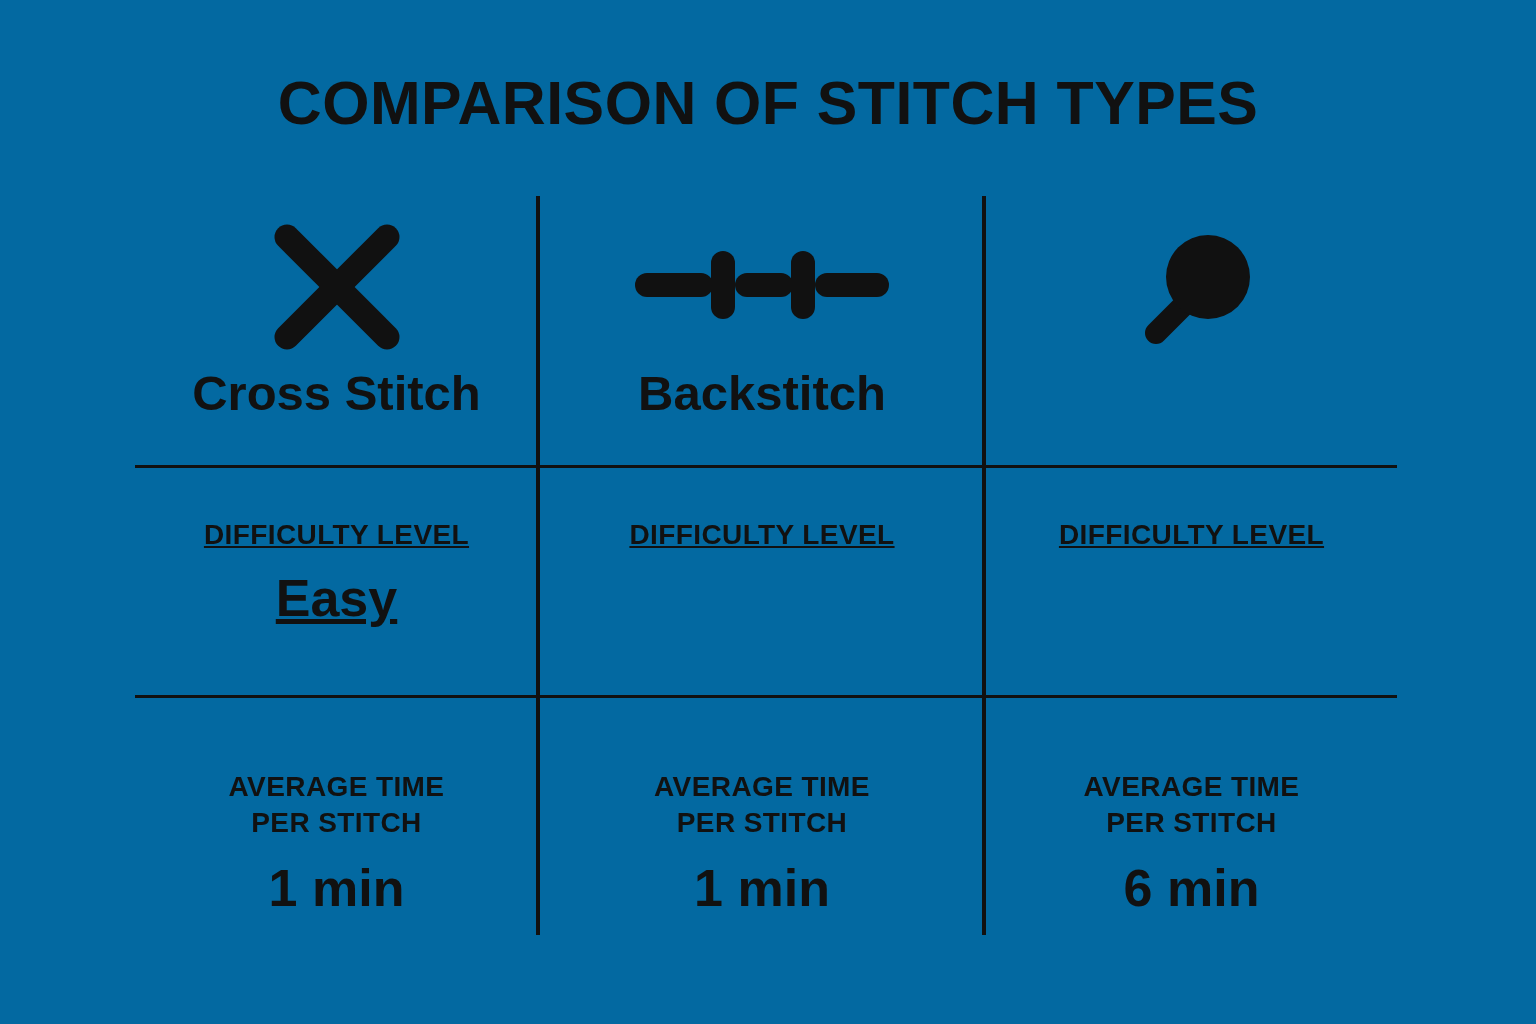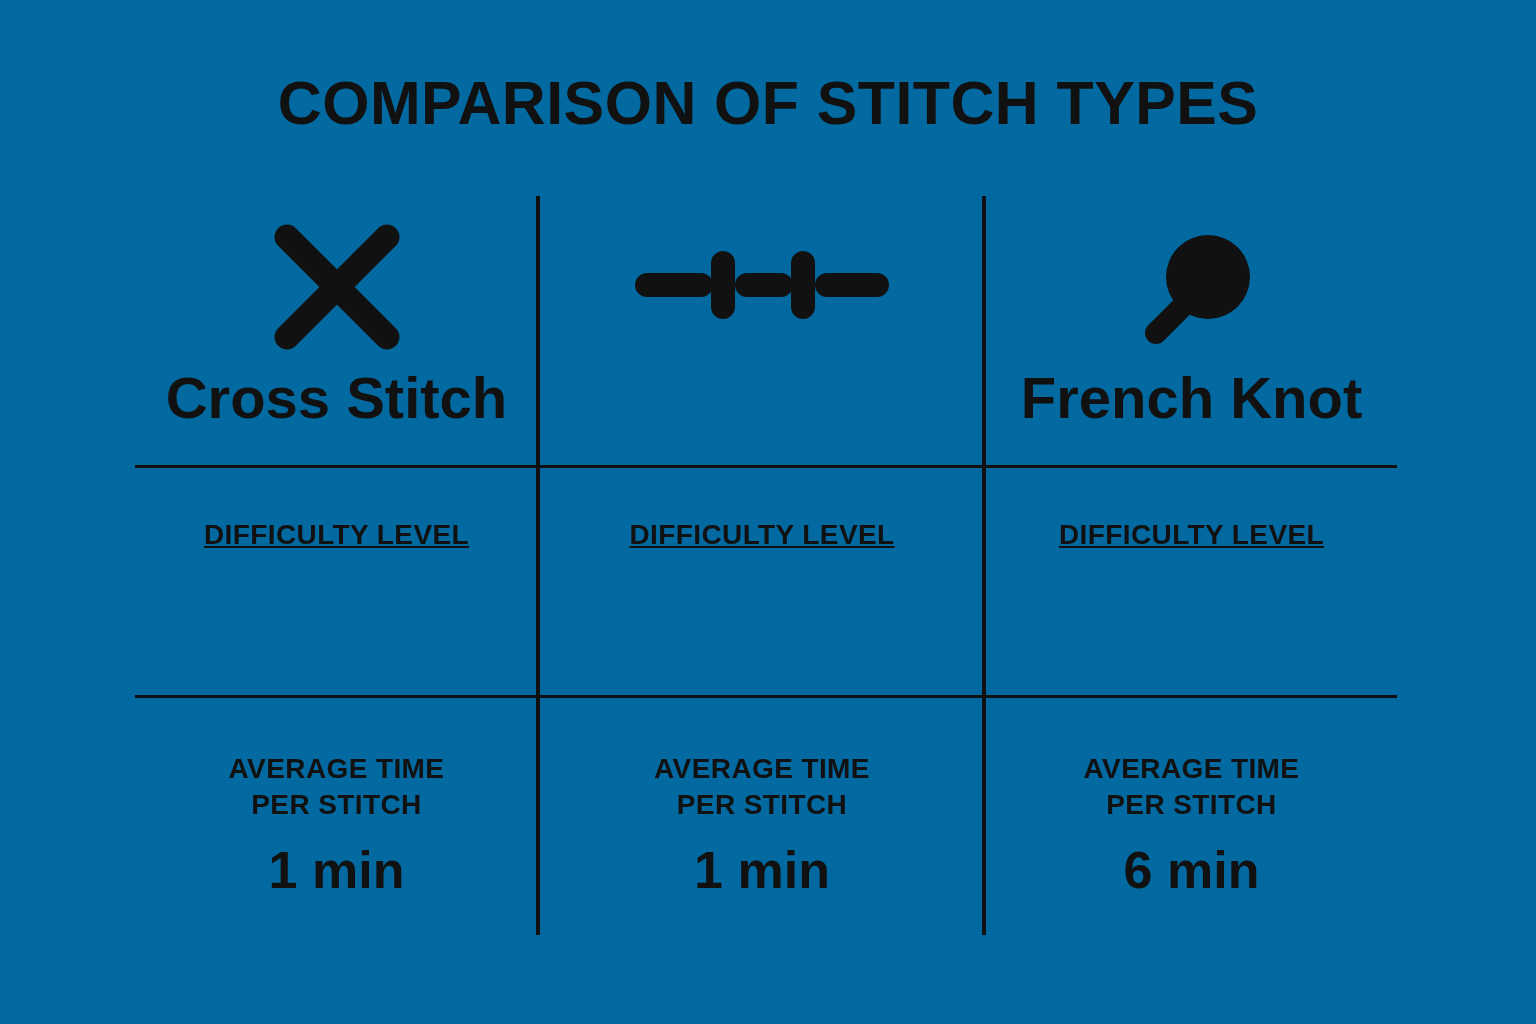--- a/index.html
+++ b/index.html
@@ -104,39 +104,39 @@
     height: 150px;
     display: flex;
     align-items: center;
     justify-content: center;
     margin-top: 14px;
   }
   .icon-wrap svg { display: block; }
 
   .stitch-name {
     margin-top: 8px;
-    font-size: 58px;
+    font-size: 49px;
     font-weight: 700;
     line-height: 1.05;
     color: #111111;
     white-space: nowrap;
   }
 
   
   .attr-label {
     font-size: 28px;
     font-weight: 700;
     letter-spacing: 0.4px;
     line-height: 1.28;
     color: #111111;
     text-transform: uppercase;
     white-space: pre-line;
   }
   .cell-diff .attr-label { padding-top: 52px; }
-  .cell-time .attr-label { padding-top: 56px; }
+  .cell-time .attr-label { padding-top: 74px; }
 
   .attr-value {
     font-size: 52px;
     font-weight: 700;
     line-height: 1.05;
     color: #111111;
     white-space: nowrap;
   }
   .cell-diff .attr-value { padding-top: 18px; }
   .cell-time .attr-value { padding-top: 20px; }
@@ -166,20 +166,21 @@
                 <line x1="20" y1="22" x2="120" y2="122"></line>
                 <line x1="120" y1="22" x2="20" y2="122"></line>
               </g>
             </svg>
           </div>
           <div class="stitch-name">Cross Stitch</div>
         </div>
 
         <div class="cell cell-diff">
           <div class="attr-label">DIFFICULTY LEVEL</div>
+          <div class="attr-value">Easy</div>
         </div>
 
         <div class="cell cell-time">
           <div class="attr-label">AVERAGE TIME
 PER STITCH</div>
           <div class="attr-value">1 min</div>
         </div>
       </div>
 
       <div class="col col-2">
@@ -189,20 +190,21 @@
             <svg width="262" height="140" viewBox="0 0 262 140" aria-hidden="true">
               <g fill="#111111">
                 <rect x="4" y="58" width="78" height="24" rx="12"></rect>
                 <rect x="104" y="58" width="58" height="24" rx="12"></rect>
                 <rect x="184" y="58" width="74" height="24" rx="12"></rect>
                 <rect x="80" y="36" width="24" height="68" rx="12"></rect>
                 <rect x="160" y="36" width="24" height="68" rx="12"></rect>
               </g>
             </svg>
           </div>
+          <div class="stitch-name">Backstitch</div>
         </div>
 
         <div class="cell cell-diff">
           <div class="attr-label">DIFFICULTY LEVEL</div>
         </div>
 
         <div class="cell cell-time">
           <div class="attr-label">AVERAGE TIME
 PER STITCH</div>
           <div class="attr-value">1 min</div>
@@ -213,21 +215,20 @@
 
         <div class="cell cell-head">
           <div class="icon-wrap">
             <svg width="140" height="140" viewBox="0 0 140 140" aria-hidden="true">
               <g fill="none" stroke="#111111" stroke-width="22" stroke-linecap="round">
                 <line x1="34" y1="118" x2="74" y2="78"></line>
               </g>
               <circle cx="86" cy="62" r="42" fill="#111111"></circle>
             </svg>
           </div>
-          <div class="stitch-name">French Knot</div>
         </div>
 
         <div class="cell cell-diff">
           <div class="attr-label">DIFFICULTY LEVEL</div>
         </div>
 
         <div class="cell cell-time">
           <div class="attr-label">AVERAGE TIME
 PER STITCH</div>
           <div class="attr-value">6 min</div>

